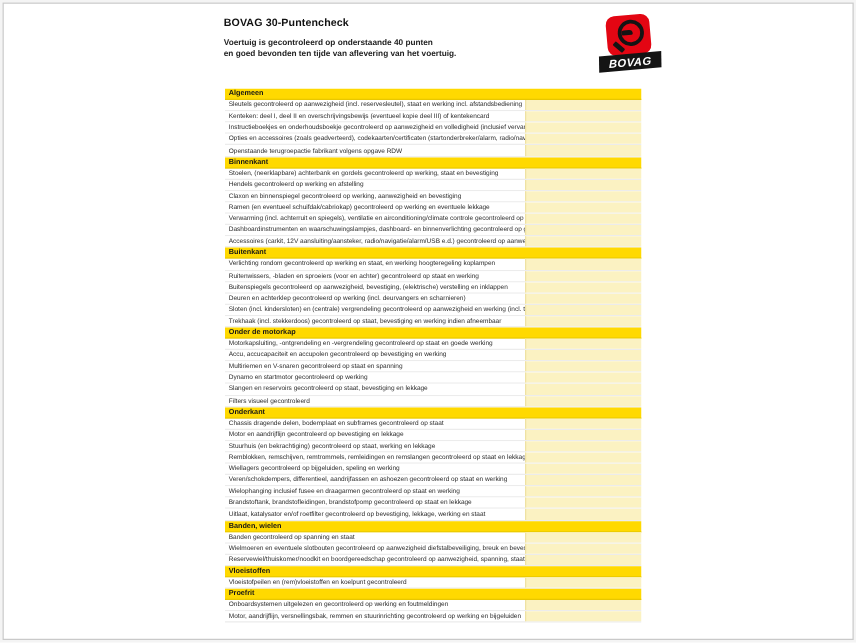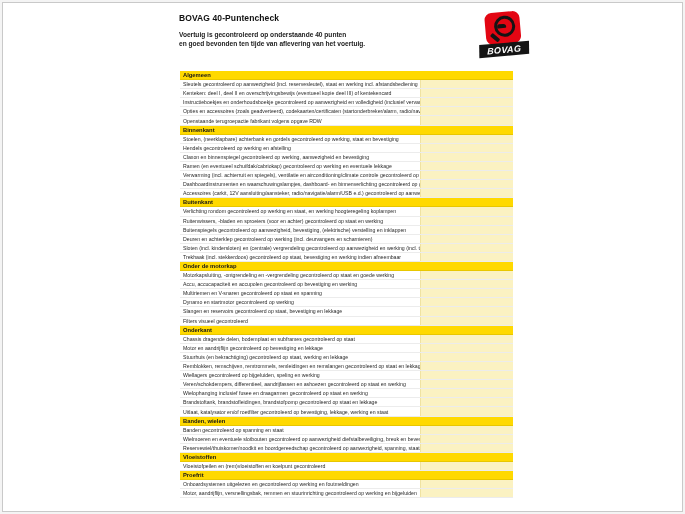--- a/index.html
+++ b/index.html
@@ -77,21 +77,21 @@
     width:93px;box-sizing:border-box;
     background:var(--check-yellow,#fbf2c2);
     border-left:0.6px solid #efe2a2;
   }
 </style>
 </head>
 <body>
 
 <div class="page">
 
-  <div class="title">BOVAG 40-Puntencheck</div>
+  <div class="title">BOVAG 30-Puntencheck</div>
 
   <div class="subtitle">
     <div>Voertuig is gecontroleerd op onderstaande 40 punten</div>
     <div>en goed bevonden ten tijde van aflevering van het voertuig.</div>
   </div>
 
   <div class="logo">
     <div class="logo-badge">
       <div class="logo-lens"></div>
       <div class="logo-car"></div>

